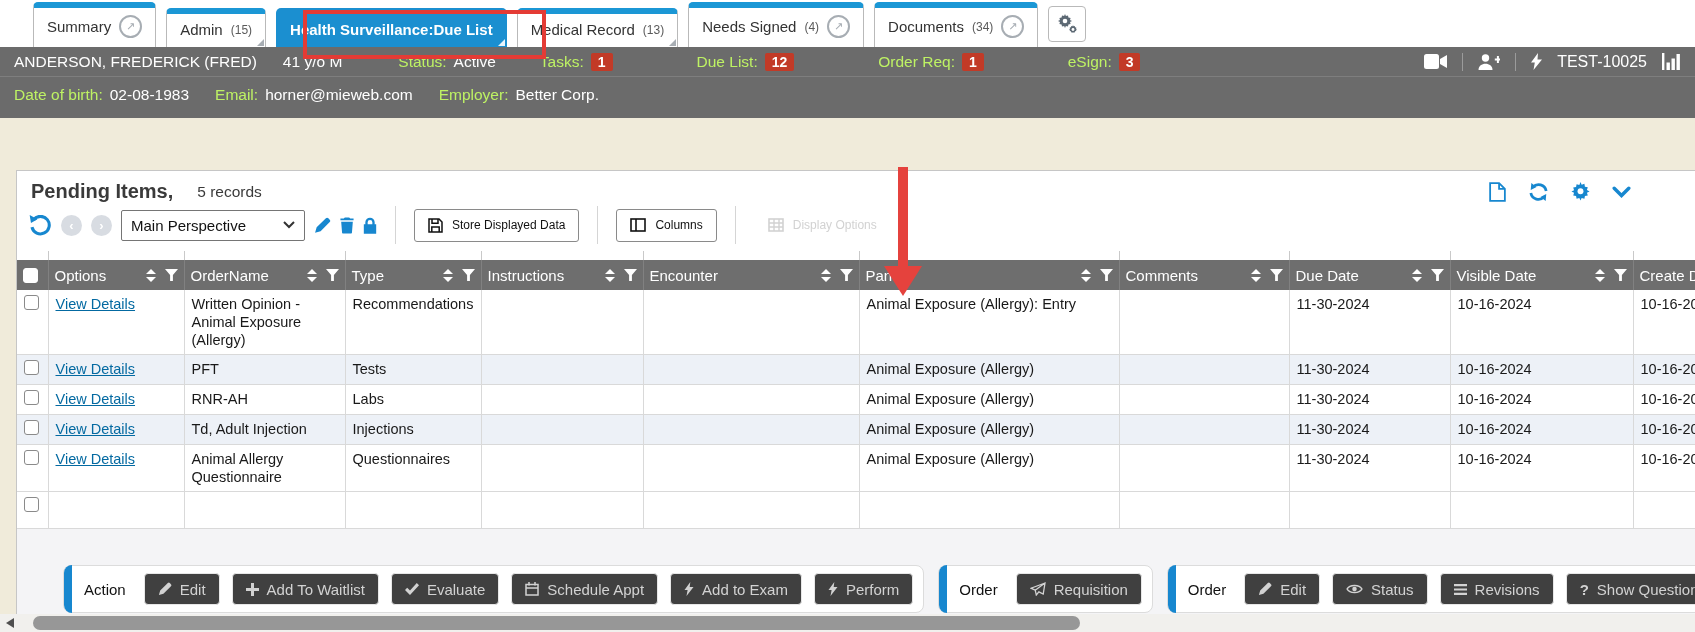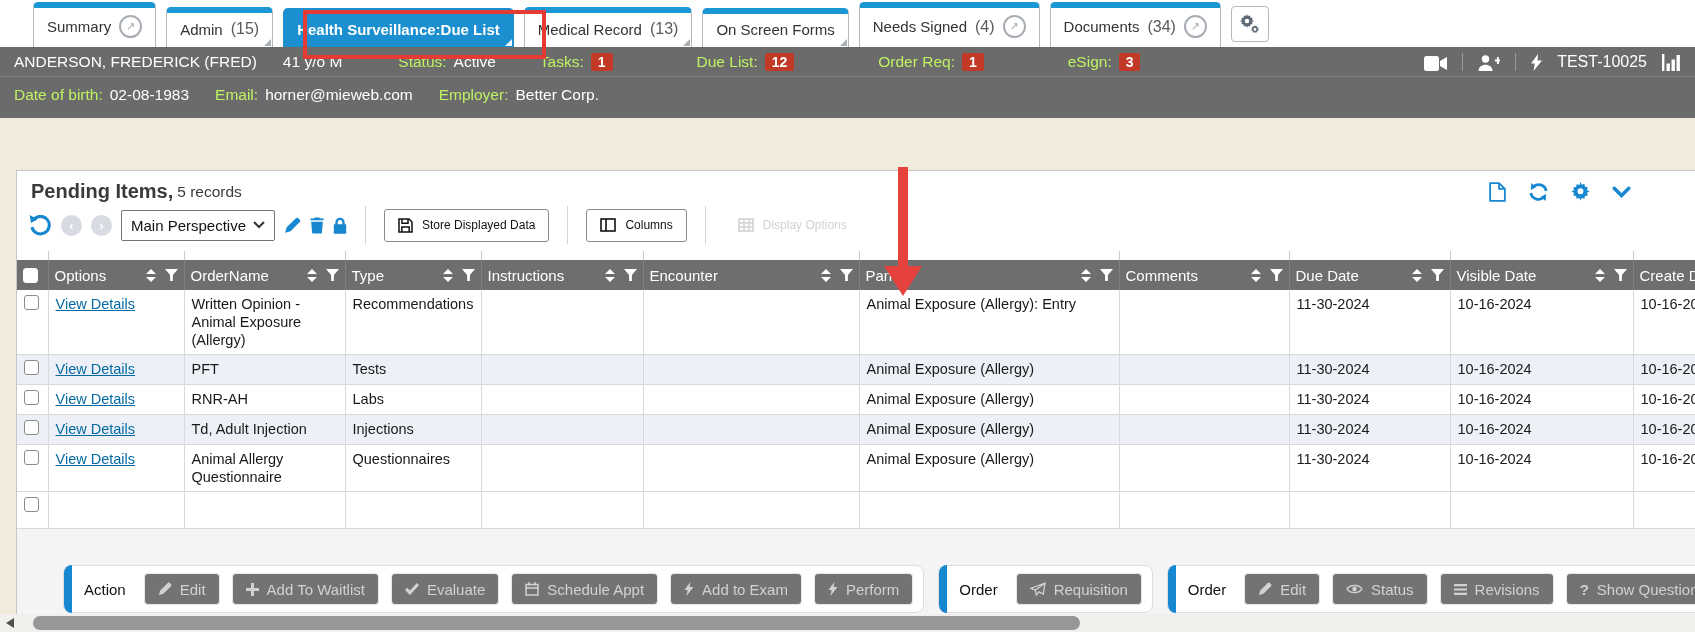--- a/index.html
+++ b/index.html
@@ -4,65 +4,65 @@
 <style>
   html,body{margin:0;padding:0;}
   body{font-family:"Liberation Sans","DejaVu Sans",sans-serif;}
   .page{position:relative;width:1695px;height:632px;background:#f0ebda;overflow:hidden;}
 
   
   .tabbar{position:relative;background:#fff;height:47px;display:flex;align-items:flex-end;padding-left:33px;}
   .tabs{display:flex;align-items:flex-end;gap:10px;height:100%;}
   .tab{position:relative;display:flex;align-items:center;gap:8px;background:#fff;border:1px solid #b9b9b9;border-bottom:none;
        border-top:6px solid #1b97d5;border-radius:5px 5px 0 0;padding:7px 13px 9px;font-size:15px;color:#333;cursor:pointer;}
-  .tab .cnt{font-size:16px;color:#5a5a5a;}
+  .tab .cnt{font-size:12px;color:#5a5a5a;}
   .tab.active{background:#1b8fd0;border-color:#1b8fd0;color:#fff;font-weight:bold;}
   .tab.menu::after{content:"";position:absolute;right:1px;bottom:1px;width:0;height:0;
        border-style:solid;border-width:0 0 7px 7px;border-color:transparent transparent #a7adb3 transparent;}
   .tab.active.menu::after{border-color:transparent transparent #e8f4fb transparent;}
   .openic{width:19px;height:19px;border:2px solid #a7adb3;border-radius:50%;display:flex;align-items:center;justify-content:center;
        font-size:11px;line-height:1;color:#a7adb3;background:#fff;}
   .gearbtn{width:36px;height:34px;border:1px solid #b9b9b9;border-radius:4px;background:#fff;color:#5d6974;
        display:flex;align-items:center;justify-content:center;align-self:center;margin-left:10px;cursor:pointer;}
   .redbox{position:absolute;border:4px solid #e43b35;z-index:60;pointer-events:none;}
 
   
   .bar1{background:#6b6b6b;height:29px;display:flex;align-items:center;padding:0 14px;color:#fff;font-size:15.5px;}
   .bar1 .name{margin-right:26px;}
   .bar1 .agesex{margin-right:56px;}
   .hlabel{color:#bef264;margin-right:7px;}
   .statusgrp{margin-right:44px;display:flex;align-items:center;}
   .counter{display:flex;align-items:center;margin-right:40px;}
   .badge{background:#c23a27;color:#fff;font-weight:bold;font-size:14px;padding:1px 7px;border-radius:2px;}
-  .bar1 .right{margin-left:auto;display:flex;align-items:flex-end;gap:15px;color:#fff;}
+  .bar1 .right{margin-left:auto;display:flex;align-items:center;gap:15px;color:#fff;}
   .bardiv{width:1px;height:18px;background:#9b9b9b;}
   .pid{font-size:16px;}
   .bar2{background:#6b6b6b;border-top:1px solid #7e7e7e;padding:5px 14px 10px;color:#fff;font-size:15.5px;line-height:26px;}
   .bar2 .row{display:flex;align-items:center;}
   .sp24{display:inline-block;width:26px;}
   .allergybadge{background:#c23a27;color:#fff;font-weight:bold;padding:1px 8px;border-radius:2px;}
   .med{color:#e9c44c;}
 
   
   .links{display:flex;justify-content:flex-end;align-items:center;gap:9px;padding:11px 3px 0 0;font-size:15.5px;color:#1a1a1a;}
   .links a{color:#1a1a1a;text-decoration:underline;cursor:pointer;}
 
   
   .panel{position:absolute;left:16px;top:170px;width:1690px;background:#fff;border:1px solid #c6c6c6;}
   .phead{display:flex;align-items:center;padding:9px 14px 6px;}
   .ptitle{font-weight:bold;font-size:20px;color:#3a3a3a;}
-  .precords{font-size:15.5px;color:#3a3a3a;margin-left:4px;}
+  .precords{font-size:15.5px;color:#3a3a3a;margin-left:24px;}
   .picons{margin-left:auto;display:flex;align-items:center;gap:22px;color:#1787cf;padding-right:62px;}
   .picons .ic{cursor:pointer;display:flex;}
 
   .ptoolbar{display:flex;align-items:center;padding:0 10px 10px 12px;gap:9px;height:42px;box-sizing:border-box;}
   .undo{color:#1787cf;display:flex;cursor:pointer;}
   .circbtn{width:21px;height:21px;border-radius:50%;background:#d8dce2;color:#fff;font-weight:bold;font-size:13px;
        display:flex;align-items:center;justify-content:center;cursor:default;}
-  .persp{width:154px;height:31px;border:1px solid #757575;border-radius:2px;background:#fff;display:flex;align-items:center;
+  .persp{width:184px;height:31px;border:1px solid #757575;border-radius:2px;background:#fff;display:flex;align-items:center;
        padding:0 9px;font-size:15px;color:#111;cursor:pointer;box-sizing:border-box;}
   .persp .chev{margin-left:auto;color:#333;display:flex;}
   .tolic{color:#1787cf;display:flex;cursor:pointer;}
   .vdiv{width:1px;height:38px;background:#d5d5d5;margin:0 9px;}
   .tbtn{display:flex;align-items:center;gap:9px;border:1px solid #8a8a8a;background:#fff;border-radius:3px;height:33px;
        padding:0 13px;font-size:12px;color:#111;cursor:pointer;box-sizing:border-box;}
   .tbtn.disabled{border-color:transparent;color:#d2d2d2;background:transparent;cursor:default;}
 
   
   table.grid{border-collapse:collapse;table-layout:fixed;width:1856px;}
@@ -82,21 +82,21 @@
   .cb{width:15px;height:15px;border:1px solid #8a8a8a;border-radius:3px;background:#fff;display:inline-block;cursor:pointer;box-sizing:border-box;}
   .cb.head{border-color:#fff;}
   tr.lastrow td{height:26px;}
 
   
   .pfooter{background:#f4f4f6;padding:36px 0 9px 46px;display:flex;gap:14px;}
   .agroup{position:relative;background:#fff;border:1px solid #dcdcdc;border-radius:8px;padding:7px 10px 7px 20px;
        display:flex;align-items:center;gap:12px;flex:0 0 auto;}
   .agroup::before{content:"";position:absolute;left:0;top:-1px;bottom:-1px;width:8px;background:#1787cf;border-radius:8px 0 0 8px;}
   .aglabel{font-size:15px;color:#111;margin-right:6px;white-space:nowrap;}
-  .gbtn{display:flex;align-items:center;gap:8px;height:32px;padding:0 13px;border:1px solid #e7e7e7;background:#737373;
+  .gbtn{display:flex;align-items:center;gap:8px;height:32px;padding:0 13px;border:1px solid #e7e7e7;background:#404040;
        border-radius:4px;font-size:15px;color:#d2d2d2;white-space:nowrap;cursor:default;}
   .gbtn .ic{display:flex;}
 
   
   .hscroll{position:absolute;left:0;right:0;bottom:0;height:18px;background:#f1f0ed;z-index:40;}
   .harrow{position:absolute;left:6px;top:4px;width:0;height:0;border-top:5px solid transparent;border-bottom:5px solid transparent;
        border-right:8px solid #4f4f4f;cursor:pointer;}
   .hthumb{position:absolute;left:33px;top:2px;width:1047px;height:14px;background:#979797;border-radius:7px;cursor:grab;}
 
   
@@ -119,23 +119,20 @@
         <div class="tab menu">
           <span>Admin</span>
           <span class="cnt">(15)</span>
         </div>
         <div class="tab active menu">
           <span>Health Surveillance:Due List</span>
         </div>
         <div class="tab menu">
           <span>Medical Record</span>
           <span class="cnt">(13)</span>
-        </div>
-        <div class="tab menu">
-          <span>On Screen Forms</span>
         </div>
         <div class="tab">
           <span>Needs Signed</span>
           <span class="cnt">(4)</span>
           <span class="openic">↗</span>
         </div>
         <div class="tab">
           <span>Documents</span>
           <span class="cnt">(34)</span>
           <span class="openic">↗</span>

